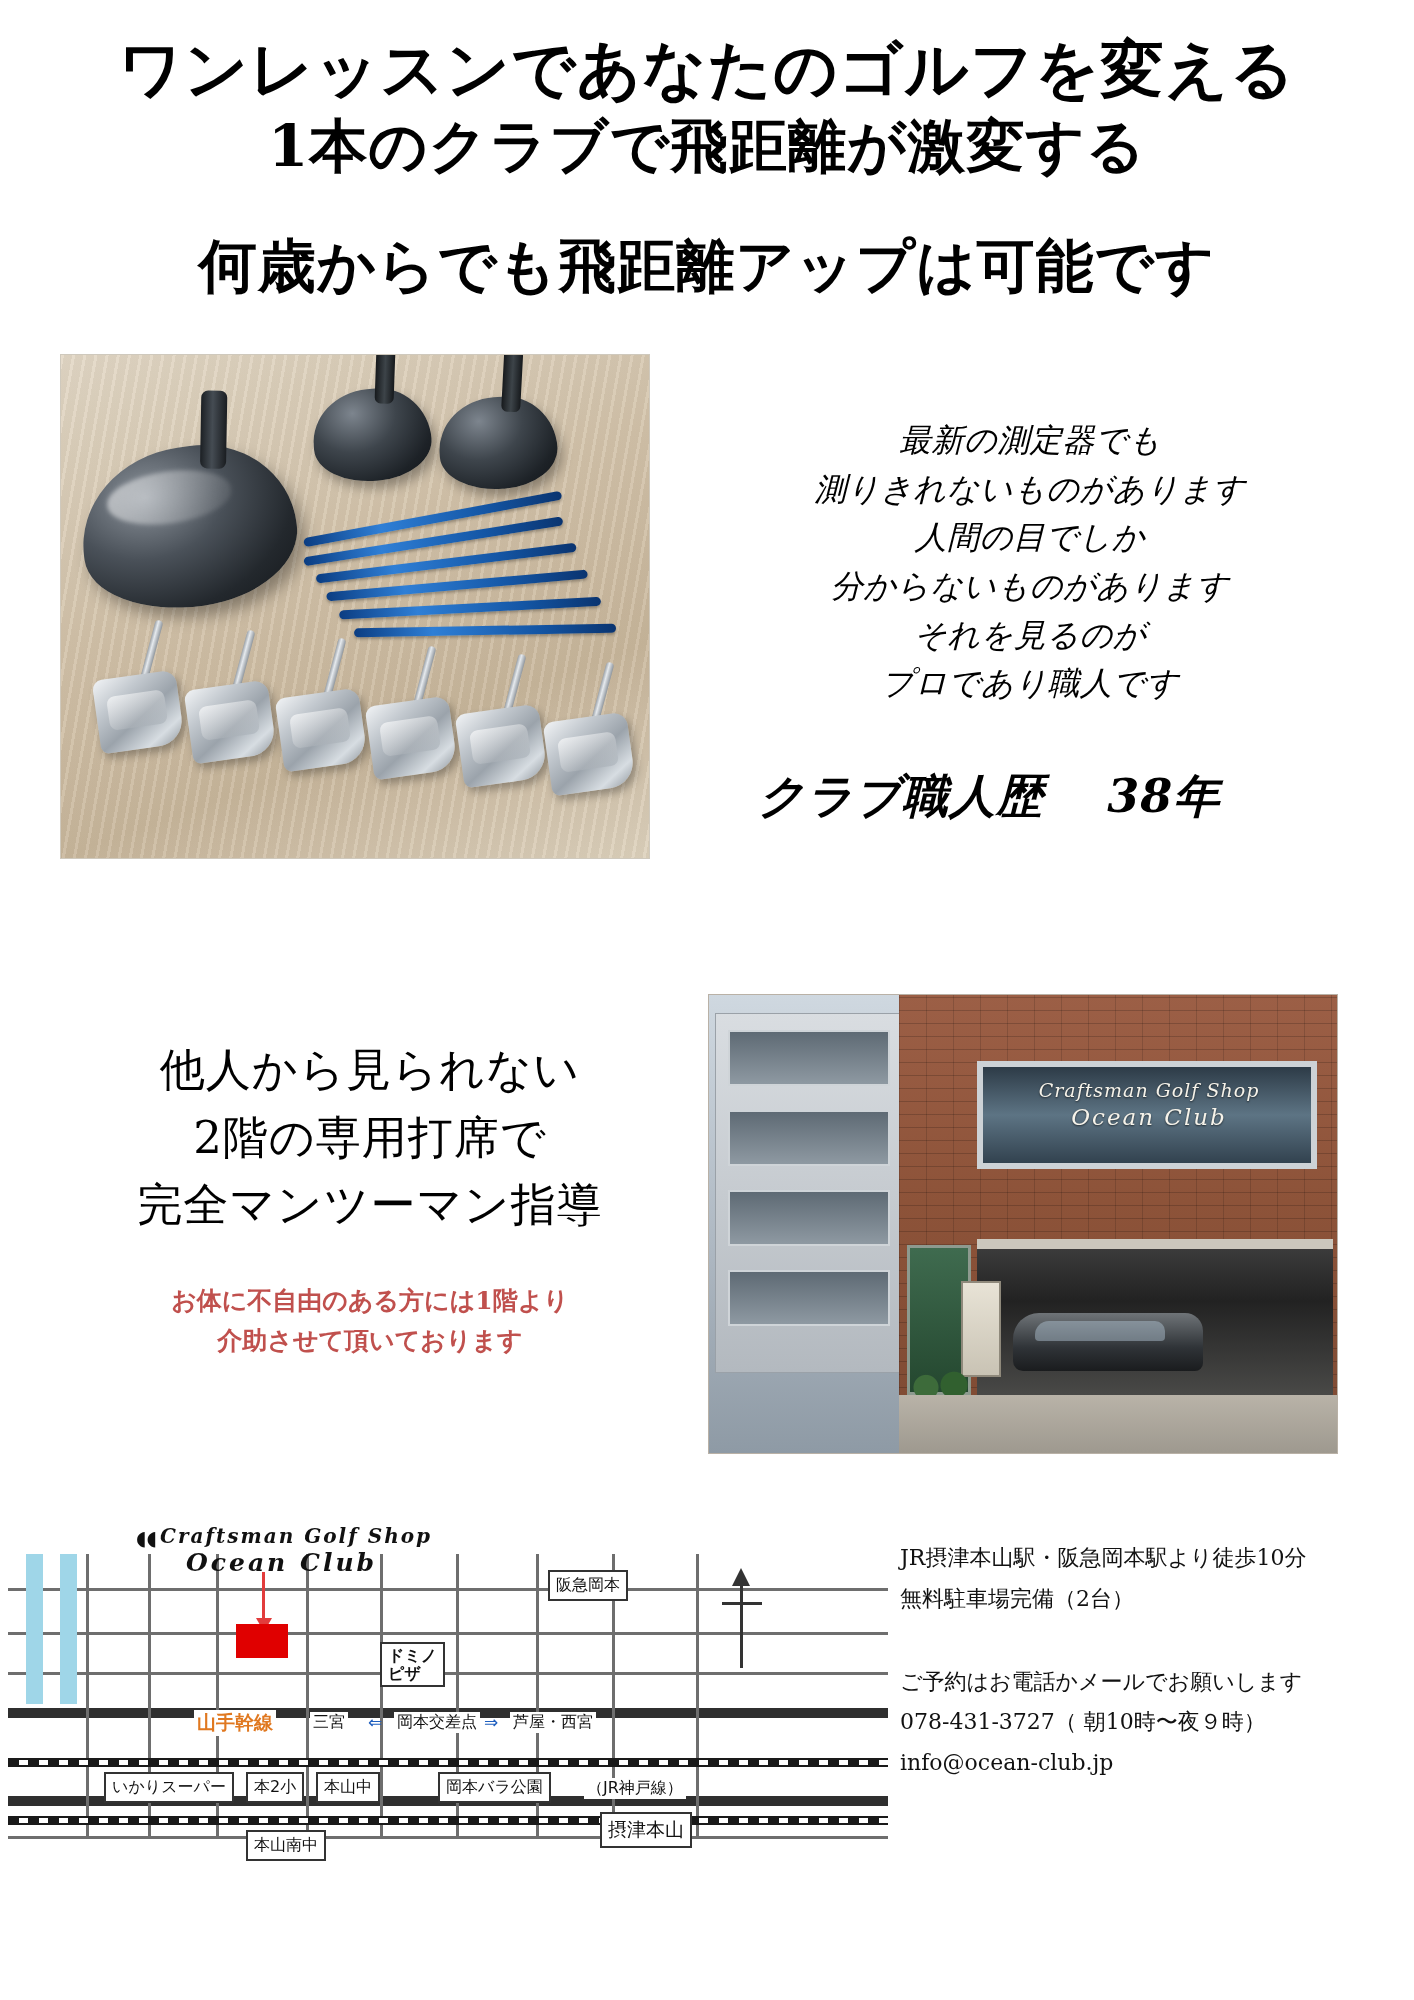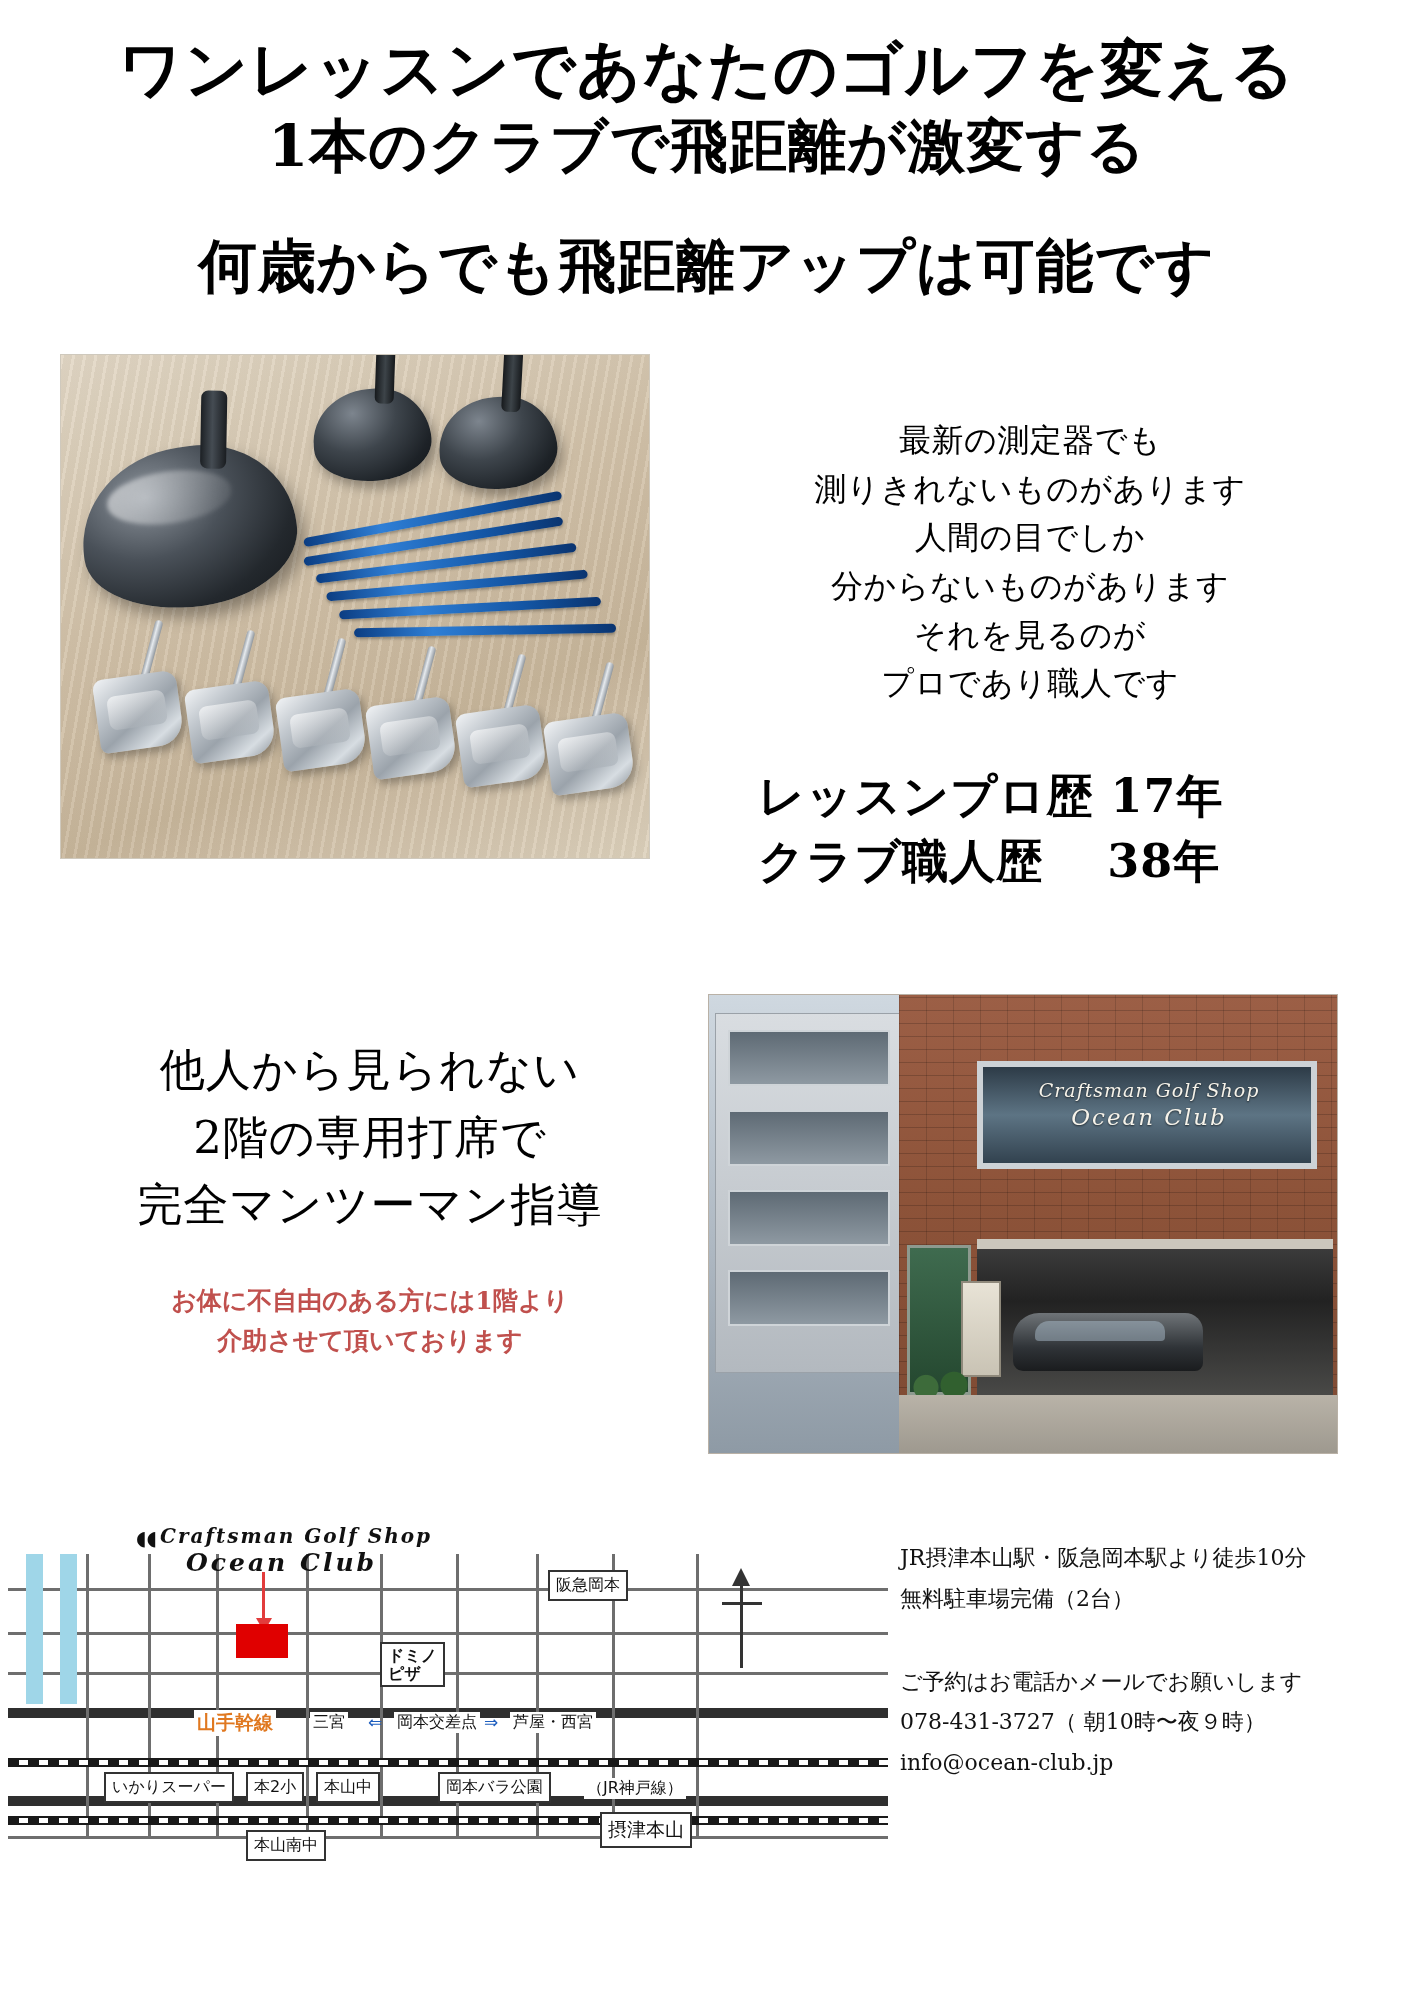--- a/index.html
+++ b/index.html
@@ -38,20 +38,21 @@
     font-size: 58px;
     margin-top: 44px;
     letter-spacing: 1px;
   }
 
   
   .sec1 {
     position: relative;
     margin-top: 48px;
     height: 530px;
+    font-style: italic;
   }
   .photo-clubs {
     position: absolute;
     left: 60px;
     top: 0;
     width: 590px;
     height: 505px;
     border: 1px solid #cfc9bd;
     background: #d9cdb9;
     overflow: hidden;
@@ -487,21 +488,20 @@
 
   <div class="sec1-text">
     <div class="line">最新の測定器でも</div>
     <div class="line">測りきれないものがあります</div>
     <div class="line">人間の目でしか</div>
     <div class="line">分からないものがあります</div>
     <div class="line">それを見るのが</div>
     <div class="line">プロであり職人です</div>
 
     <div class="years">
-      <div>レッスンプロ歴 17年</div>
       <div>クラブ職人歴　 38年</div>
     </div>
   </div>
 </div>
 
 <div class="sec2">
 
   <div class="sec2-text">
     <div class="big">他人から見られない</div>
     <div class="big">2階の専用打席で</div>

